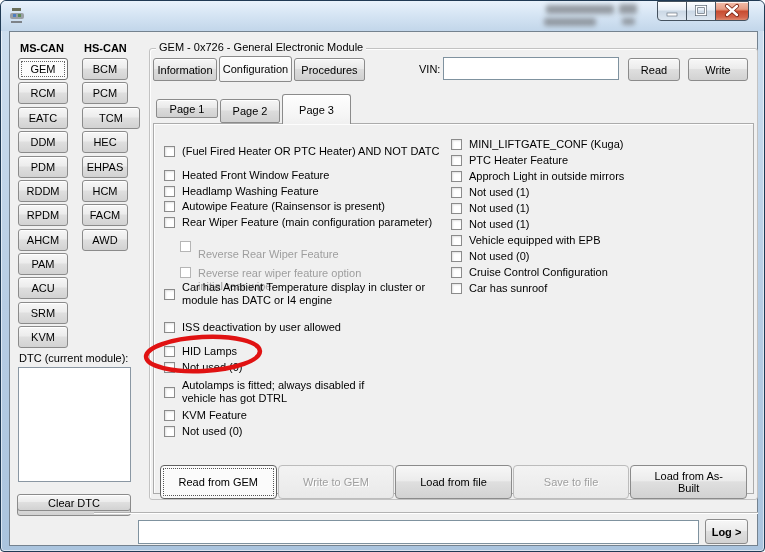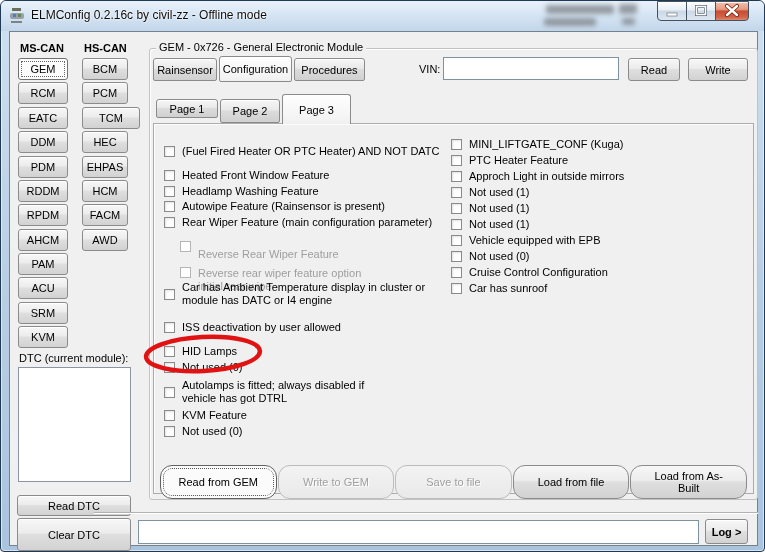--- a/index.html
+++ b/index.html
@@ -55,21 +55,21 @@
   
   .cbrow{position:absolute;display:flex;align-items:center;z-index:2;}
   .cb{width:11px;height:11px;flex:0 0 11px;background:#fff;border:1px solid #8b8b8b;
     box-shadow:inset 1px 1px 2px rgba(0,0,0,.12);}
   .cbrow span.lbl{margin-left:7px;font-size:11px;line-height:13px;color:#000;white-space:pre-line;}
   .cbrow.disabled .cb{border-color:#b5b5b5;box-shadow:none;}
   .cbrow.disabled span.lbl{color:#9e9e9e;margin-top:16px;}
   .actions{position:absolute;left:159px;top:464px;width:587px;height:25px;display:flex;gap:1px;z-index:2;}
   .actions .abtn{flex:1 1 0;height:25px;position:relative;font-size:11px;
     background:linear-gradient(180deg,#f7f7f7 0%,#ececec 45%,#dfdfdf 50%,#d2d2d2 100%);
-    border:1px solid #8b8b8b;border-radius:12px;display:flex;align-items:center;justify-content:center;padding:16px;}
+    border:1px solid #8b8b8b;border-radius:4px;display:flex;align-items:center;justify-content:center;padding:16px;}
   .actions .abtn.focused{background:#fbfbfb;outline:1px dotted #555;outline-offset:-4px;border-color:#606060;}
   .actions .abtn.disabled{color:#9f9f9f;text-shadow:1px 1px 0 #fff;border-color:#bcbcbc;
     background:linear-gradient(180deg,#f3f3f3,#e9e9e9);}
   .divider{position:absolute;left:93px;top:511px;width:664px;height:2px;
     border-top:1px solid #b2b2b2;border-bottom:1px solid #fff;}
   .annotation-svg{position:absolute;z-index:10;pointer-events:none;}
   .logbtn{font-weight:bold;}
 </style>
 </head>
 <body>
@@ -83,21 +83,20 @@
     <div class="blob" style="left:621px;top:17px;width:13px;height:7px"></div>
     <span class="app-icon">
       <svg width="18" height="18" viewBox="0 0 18 18">
         <rect x="4" y="1" width="9" height="3" fill="#6a6f5a"></rect>
         <rect x="2" y="6" width="14" height="6" rx="2" fill="#9aa0a6"></rect>
         <rect x="5" y="7" width="3" height="3" fill="#4d7dc0"></rect>
         <rect x="10" y="7" width="3" height="3" fill="#5c8a52"></rect>
         <rect x="3" y="14" width="11" height="2" fill="#7d8288"></rect>
       </svg>
     </span>
-    <span class="title-text">ELMConfig 0.2.16c by civil-zz - Offline mode</span>
     <div class="winctrl" style="left:657px">
       <button class="wbtn min">
         <svg width="28" height="18" viewBox="0 0 28 18">
           <rect x="9" y="11" width="10" height="3" fill="#fff" stroke="#5a6673" stroke-width="0.6"></rect>
         </svg>
       </button>
       <button class="wbtn max">
         <svg width="28" height="18" viewBox="0 0 28 18">
           <rect x="9.5" y="4.5" width="9" height="8" fill="none" stroke="#5a6673" stroke-width="3"></rect>
           <rect x="9.5" y="4.5" width="9" height="8" fill="none" stroke="#fff" stroke-width="1.6"></rect>
@@ -135,27 +134,27 @@
   <button class="btn" style="left:81px;top:106px;width:58px">TCM</button>
   <button class="btn" style="left:81px;top:130px;width:46px">HEC</button>
   <button class="btn" style="left:81px;top:155px;width:46px">EHPAS</button>
   <button class="btn" style="left:81px;top:179px;width:46px">HCM</button>
   <button class="btn" style="left:81px;top:203px;width:46px">FACM</button>
   <button class="btn" style="left:81px;top:228px;width:46px">AWD</button>
 
   <span class="abs" style="left:18px;top:351px;font-size:11px">DTC (current module):</span>
   <div class="listbox" style="left:17px;top:366px;width:113px;height:115px"></div>
   <button class="btn" style="left:16px;top:494px;width:114px;height:21px">Read DTC</button>
-  <button class="btn" style="left:16px;top:517px;width:114px;height:33px">Clear DTC</button>
+  <button class="btn" style="left:16px;top:493px;width:114px;height:17px">Clear DTC</button>
 
   <div class="groupbox" style="left:148px;top:47px;width:609px;height:452px">
     <span class="gb-label">GEM - 0x726 - General Electronic Module</span>
   </div>
 
-  <button class="tab" style="left:152px;top:57px;width:64px;height:23px">Rainsensor</button>
+  <button class="tab" style="left:152px;top:57px;width:64px;height:23px">Information</button>
   <button class="tab selected" style="left:218px;top:55px;width:73px;height:26px">Configuration</button>
   <button class="tab" style="left:293px;top:57px;width:71px;height:23px">Procedures</button>
 
   <span class="abs" style="left:418px;top:62px;font-size:11px">VIN:</span>
   <input class="input" style="left: 442px; top: 56px; width: 176px; height: 23px;" value="">
   <button class="btn" style="left:627px;top:57px;width:52px;height:23px">Read</button>
   <button class="btn" style="left:687px;top:57px;width:60px;height:23px">Write</button>
 
   <button class="tab" style="left:155px;top:98px;width:62px;height:19px">Page 1</button>
   <button class="tab" style="left:219px;top:98px;width:60px;height:24px">Page 2</button>
@@ -260,22 +259,22 @@
       <span class="lbl">Cruise Control Configuration</span>
     </div>
   <div class="cbrow" style="left:450px;top:281px">
       <span class="cb"></span>
       <span class="lbl">Car has sunroof</span>
     </div>
 
   <div class="actions">
     <button class="abtn focused">Read from GEM</button>
     <button class="abtn disabled">Write to GEM</button>
+    <button class="abtn">Load from file</button>
     <button class="abtn disabled">Save to file</button>
-    <button class="abtn">Load from file</button>
     <button class="abtn">Load from As-Built</button>
   </div>
 
   <div class="divider"></div>
   <input class="input" style="left: 137px; top: 519px; width: 561px; height: 24px;" value="">
   <button class="btn logbtn" style="left:704px;top:518px;width:43px;height:25px">Log &gt;</button>
 
   <svg class="annotation-svg" style="left:139px;top:330px" width="128" height="46" viewBox="0 0 128 46">
     <ellipse cx="63" cy="23" rx="57" ry="17" fill="none" stroke-width="4.5" stroke-linecap="round" transform="rotate(-3 63 23)" stroke="#e01212"></ellipse>
   </svg>

